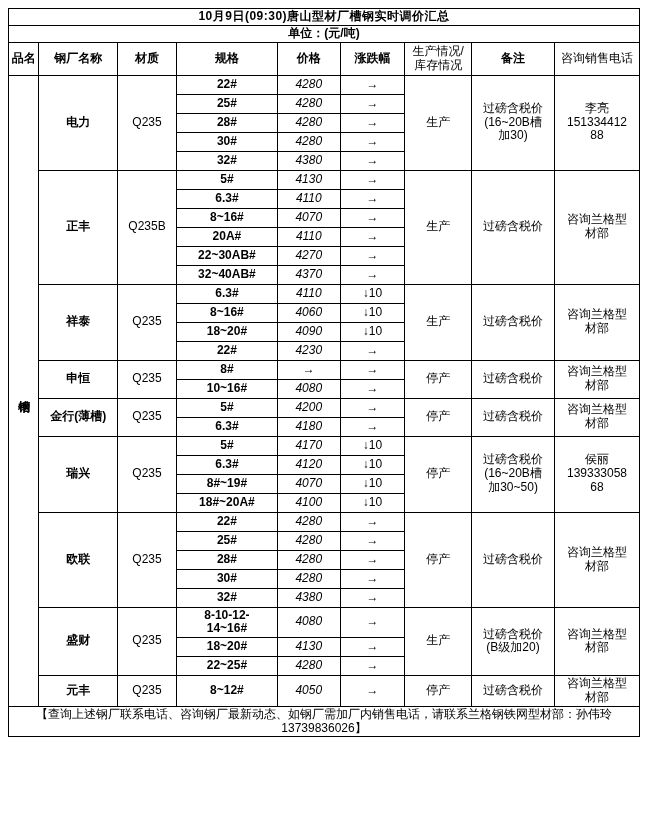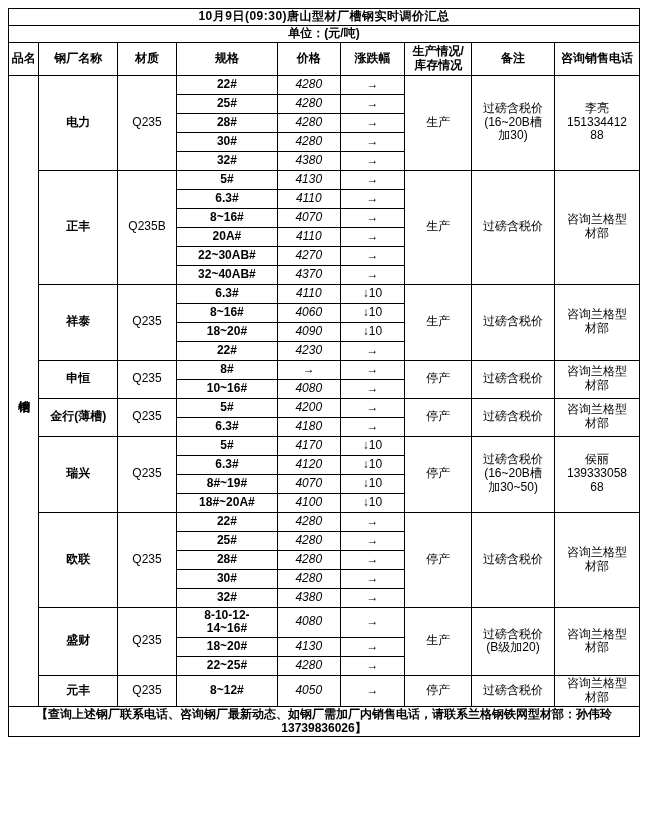--- a/index.html
+++ b/index.html
@@ -43,21 +43,21 @@
     font-size: 12px;
     font-weight: bold;
     padding: 4px 0 4px 0;
   }
   .hdr {
     font-weight: bold;
     font-size: 12px;
     height: 30px;
   }
   .hdr-two {
-    font-weight: bold;
+    font-weight: normal;
     font-size: 12px;
     line-height: 1.2;
   }
   .cat-cell {
     font-weight: bold;
     font-size: 15px;
     letter-spacing: 2px;
     width: 30px;
   }
   .cat-inner {
@@ -91,21 +91,21 @@
   }
   .phone {
     font-size: 12px;
     line-height: 1.25;
   }
   .row-h {
     height: 19px;
   }
   .footer-cell {
     font-size: 12px;
-    font-weight: bold;
+    font-weight: normal;
     padding: 6px 10px 6px 10px;
     line-height: 1.45;
     text-align: center;
     margin-top: 35px;
   }
 </style>
 </head>
 <body>
 
 <div id="page">

